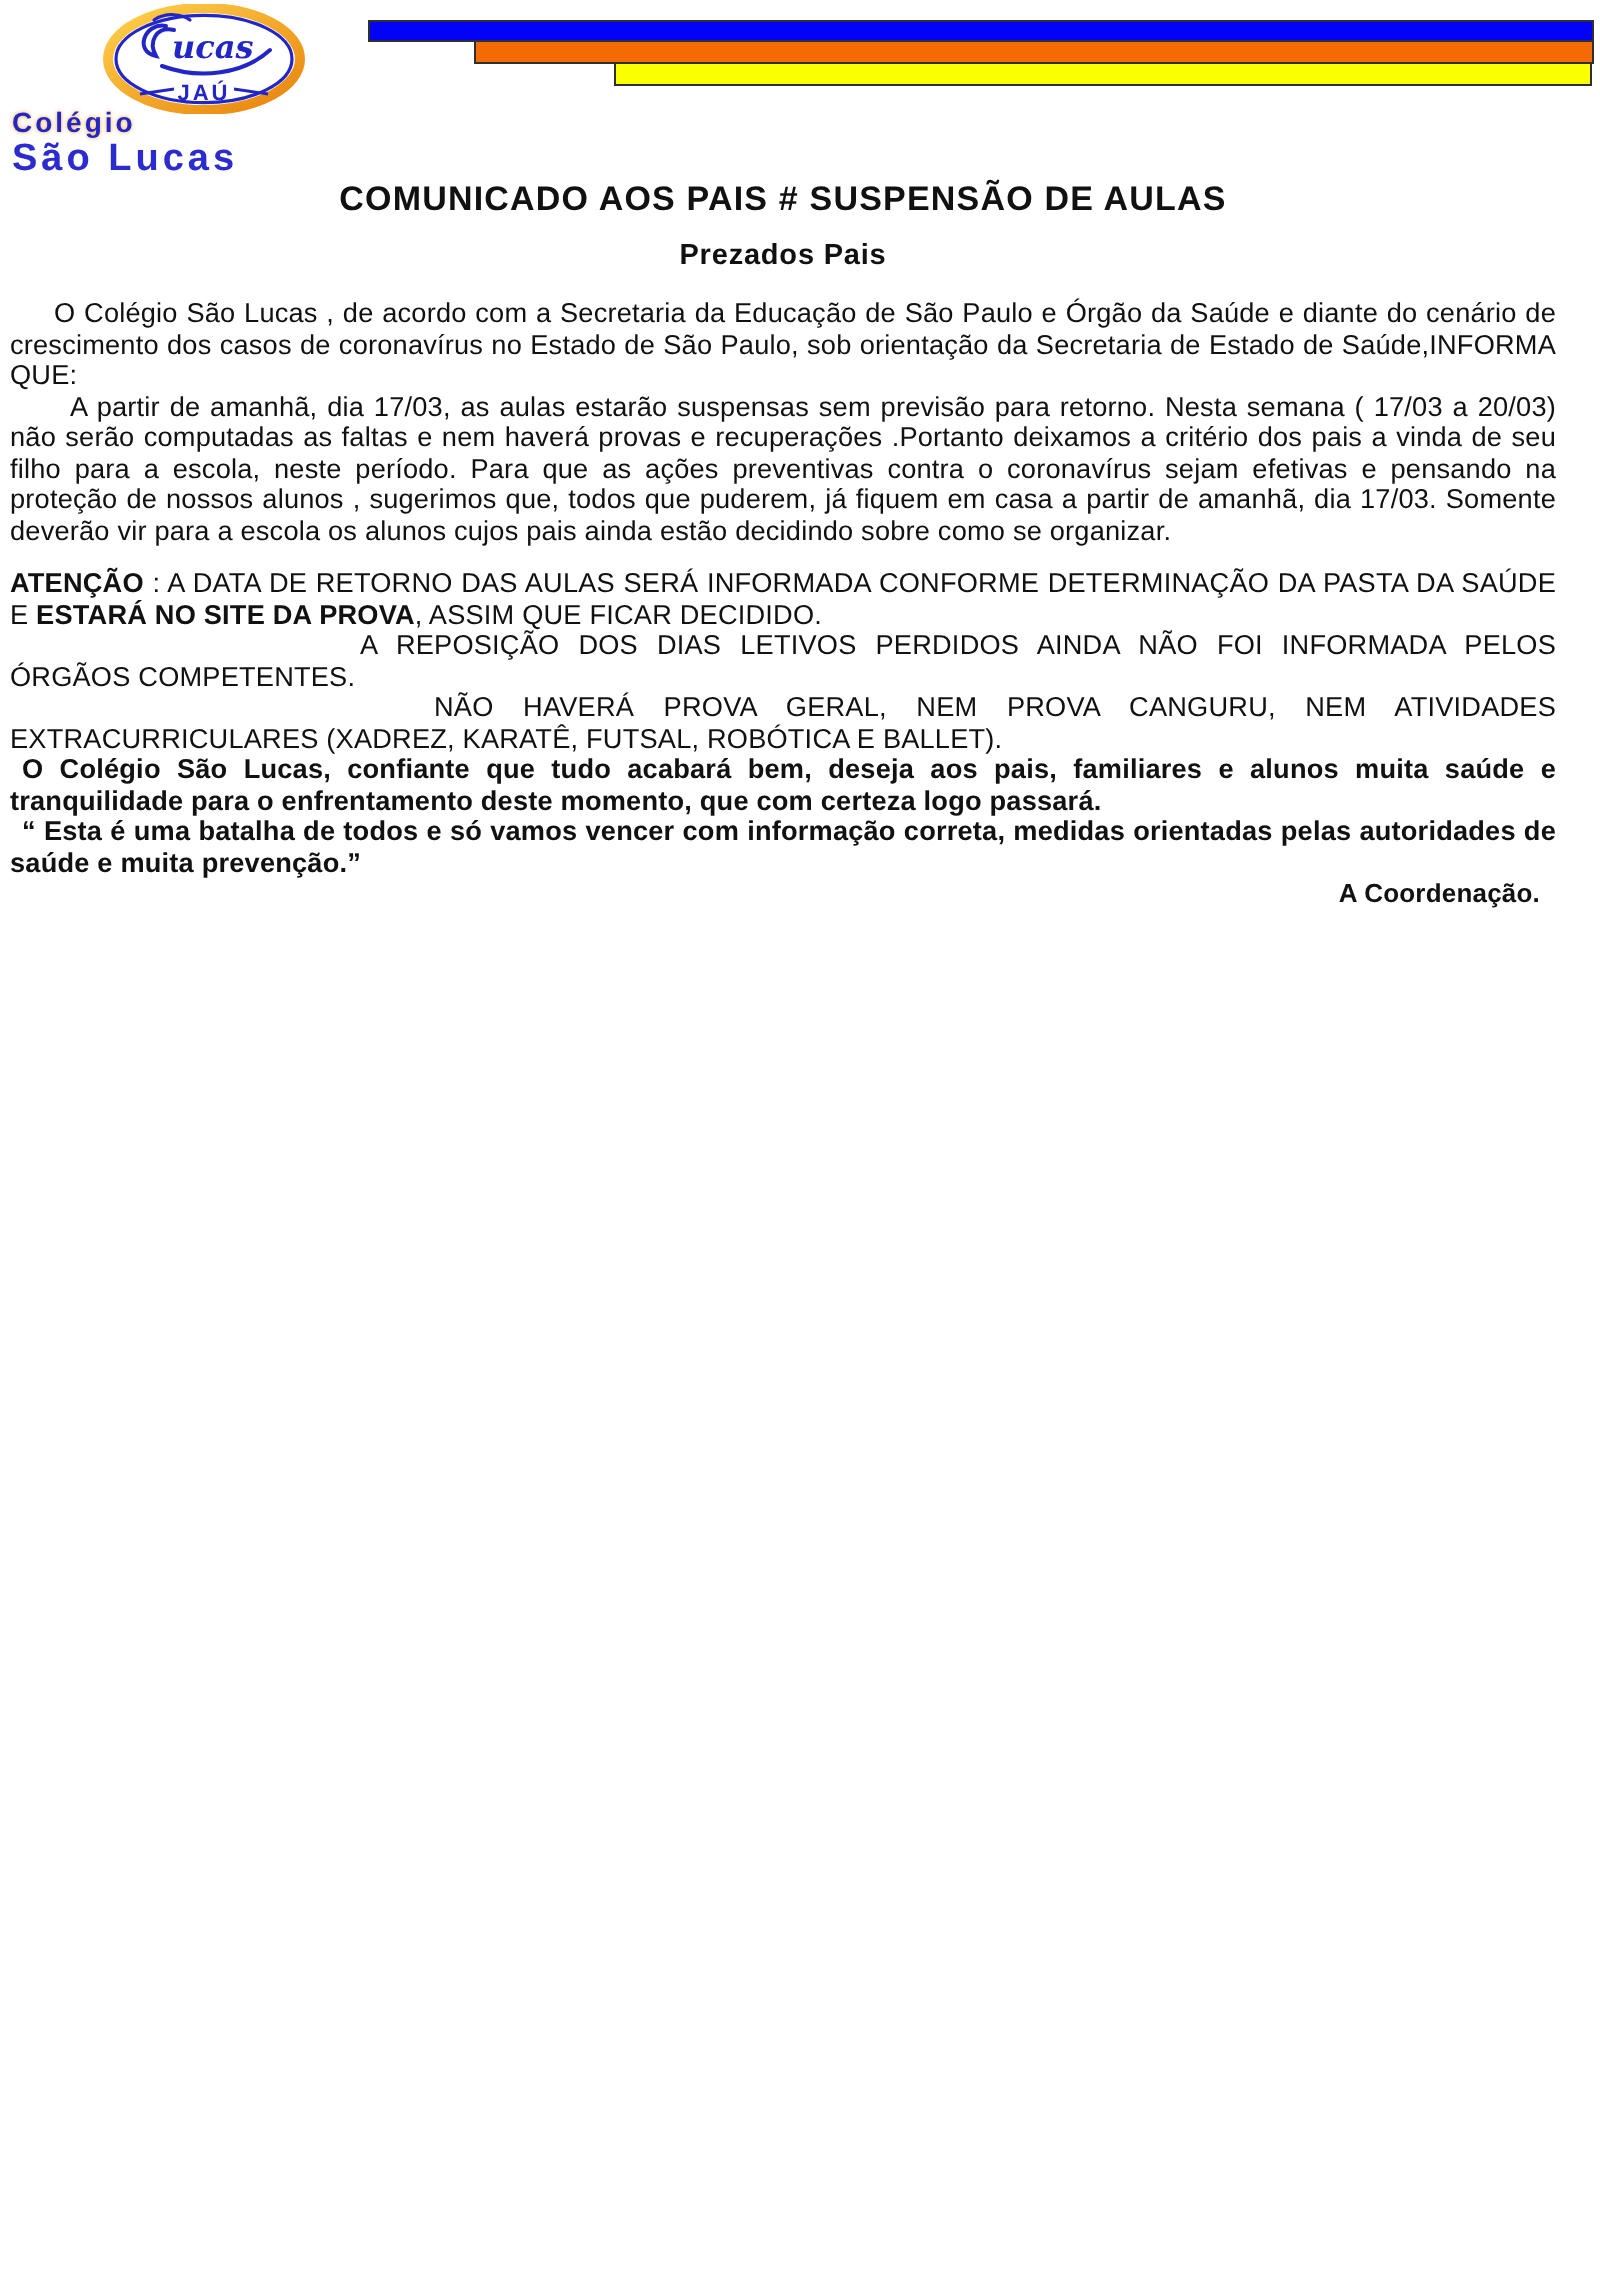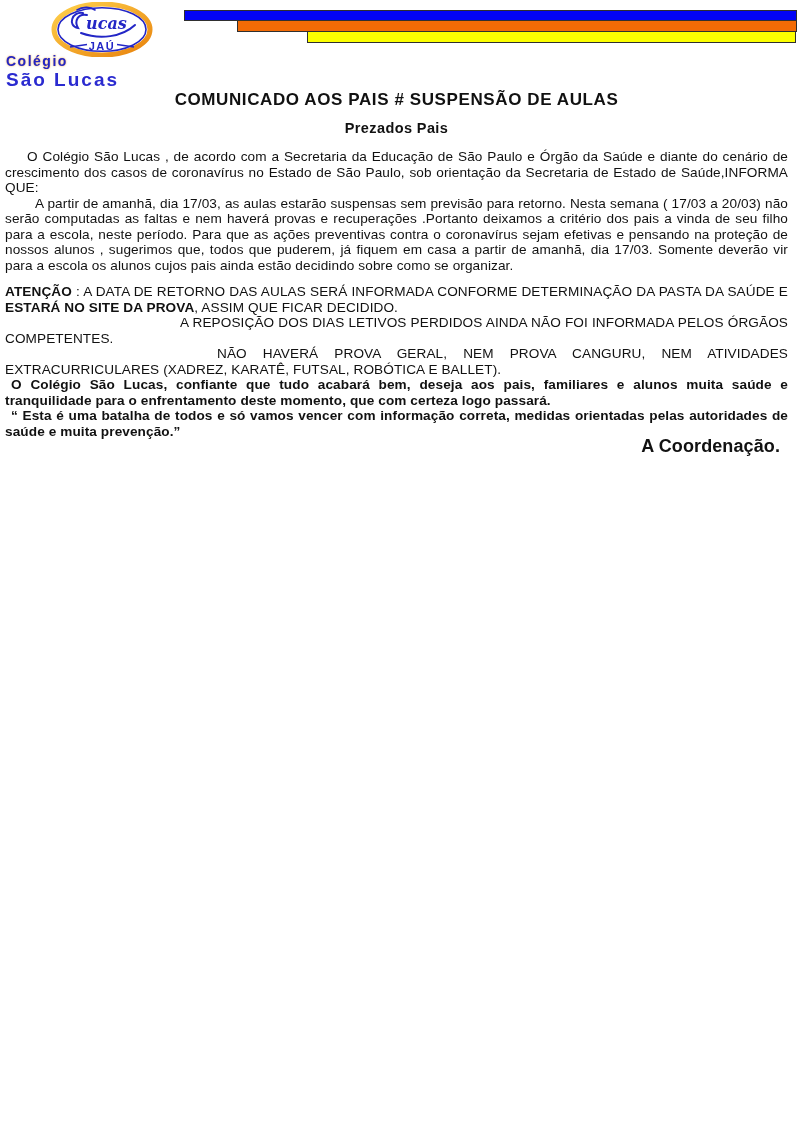--- a/index.html
+++ b/index.html
@@ -19,40 +19,40 @@
   }
   .logo-saolucas{
     font-size:19px;font-weight:bold;color:#2B2BD0;letter-spacing:2px;
     line-height:23px;white-space:nowrap;
   }
   .bar{position:absolute;border:1px solid #2f2f2f;box-sizing:border-box;}
   .bar-blue  {left:184px;top:10px;width:613px;height:11px;}
   .bar-orange{left:237px;top:20px;width:560px;height:12px;}
   .bar-yellow{left:307px;top:31px;width:489px;height:12px;}
   
-  .content{padding:0 12px 0 5px;}
+  .content{padding:0 22px 0 5px;}
   .doc-title{
     text-align:center;font-size:17px;font-weight:bold;letter-spacing:.6px;
     margin-top:2px;
   }
   .doc-greeting{
     text-align:center;font-size:14.5px;font-weight:bold;letter-spacing:.4px;
     margin-top:10px;
   }
   .body-text{font-size:13.6px;line-height:15.5px;text-align:justify;letter-spacing:.1px;}
   .body-text p{margin:0;}
   .p1{margin-top:13px !important;text-indent:22px;}
   .p2{text-indent:30px;}
   .p3{margin-top:11px !important;}
   .p4{text-indent:175px;}
   .p5{text-indent:212px;}
   .p-bold{font-weight:bold;text-indent:6px;}
   .seg-b{font-weight:bold;}
   .signature{
-    font-size:18px;font-weight:bold;text-align:right;
+    font-size:13px;font-weight:bold;text-align:right;
     padding-right:8px;margin:0;line-height:15.5px;
   }
 </style>
 </head>
 <body>
 
 <div class="page">
 
   <div class="header">
 

